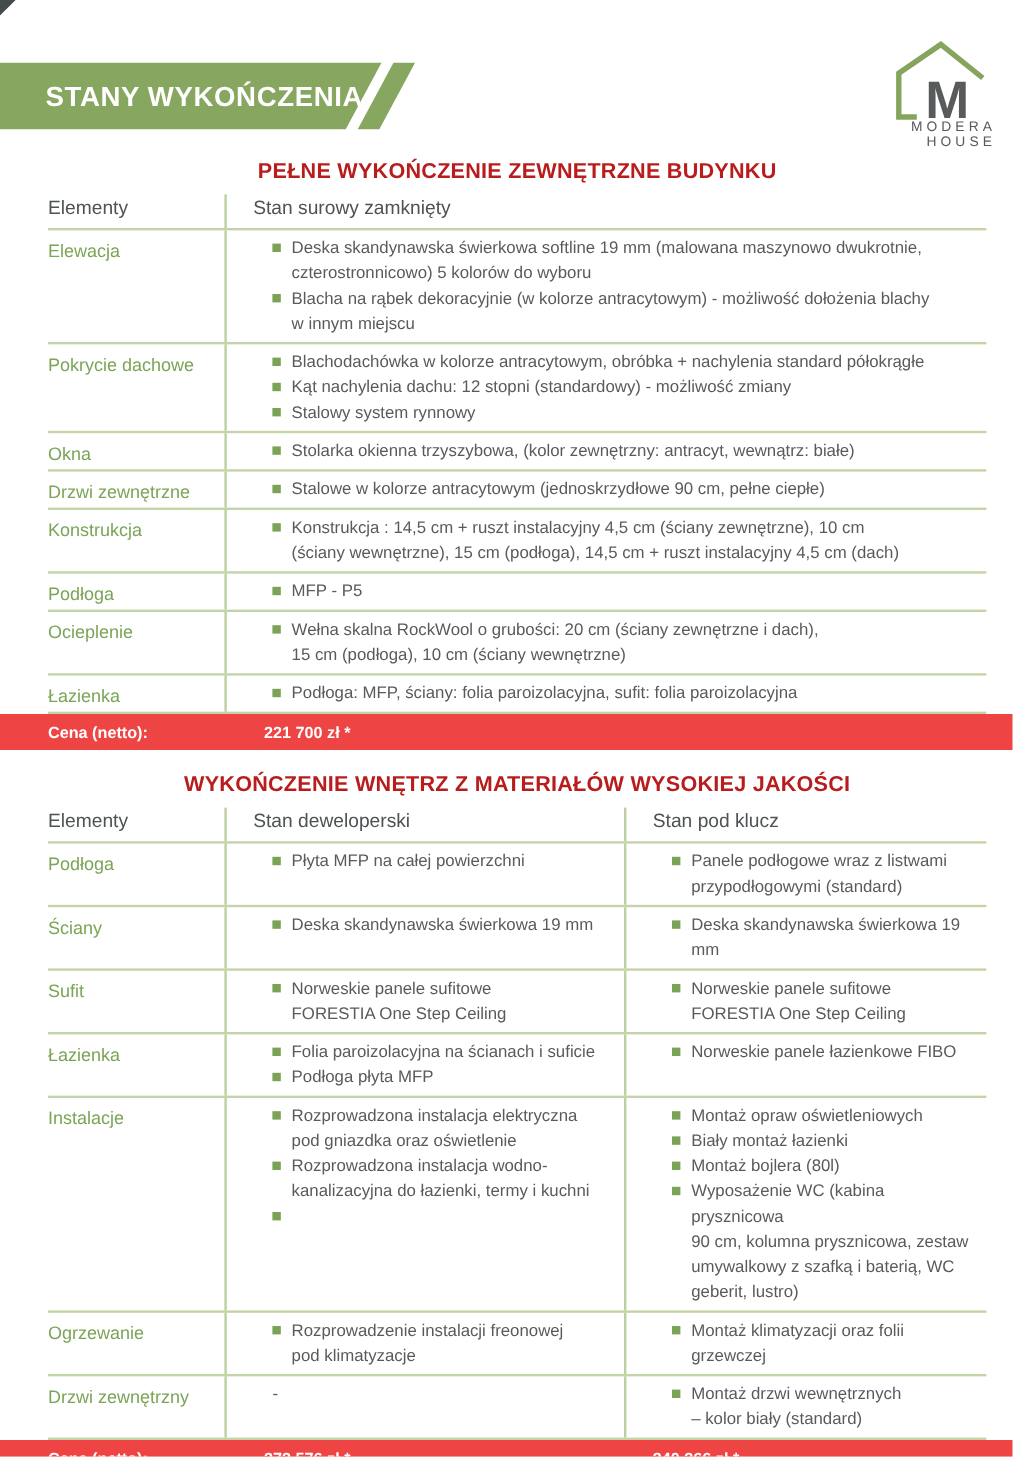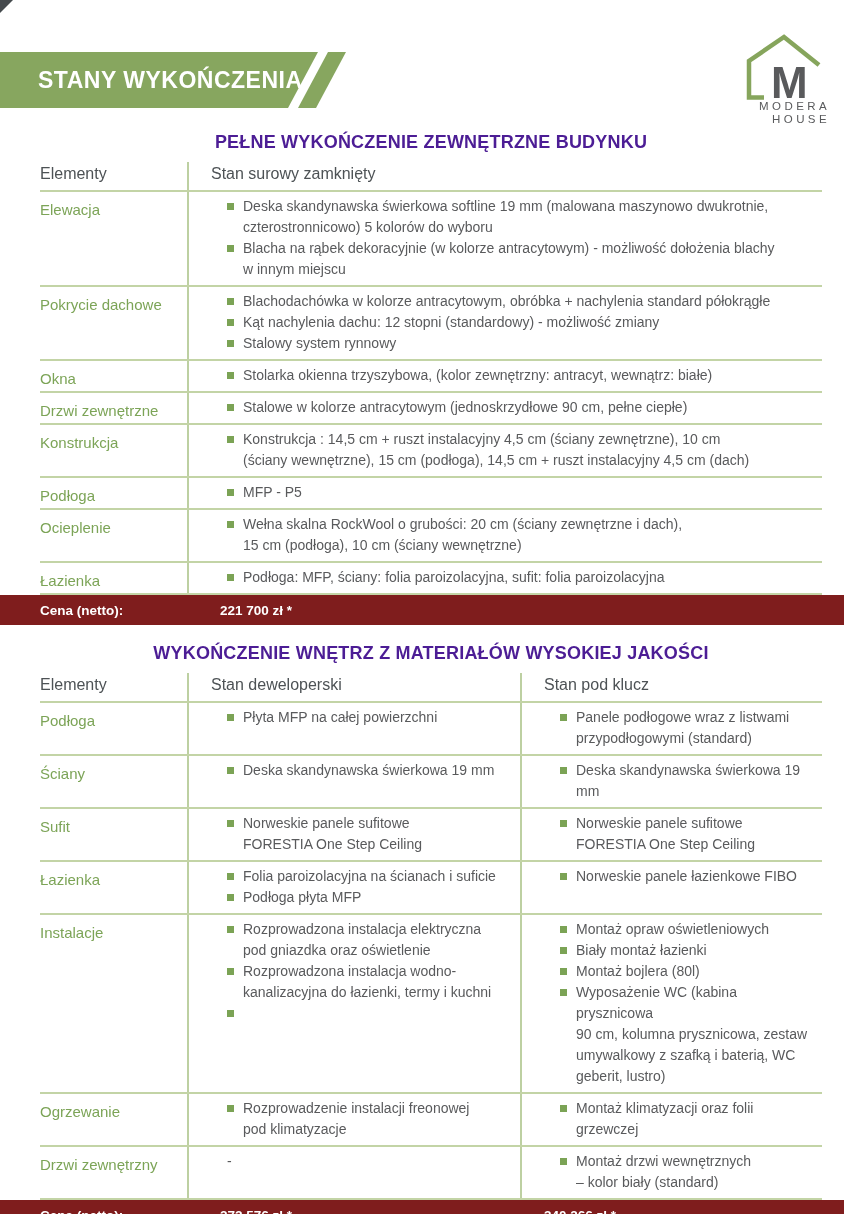--- a/index.html
+++ b/index.html
@@ -23,21 +23,21 @@
   .banner-svg{position:absolute;left:0;top:52px;display:block;}
   .banner-title{
     position:absolute;left:38px;top:52px;height:56px;line-height:56px;
     color:#ffffff;font-size:23px;font-weight:bold;letter-spacing:.5px;
   }
   .logo{position:absolute;right:14px;top:34px;width:92px;text-align:center;}
   .logo svg{display:block;margin:0 auto;}
   .logo-line{font-size:11.5px;letter-spacing:3.4px;color:#595a5c;text-align:right;line-height:13px;}
   
   .section-title{
-    text-align:center;color:#4c1d95;font-weight:bold;font-size:18px;
+    text-align:center;color:#b91c1c;font-weight:bold;font-size:18px;
     letter-spacing:.2px;margin:24px 0 10px 0;line-height:20px;
   }
   .section-title.second{margin-top:18px;}
   
   .t-row{display:grid;border-bottom:2px solid #c3d4a6;}
   .t1-cols{grid-template-columns:147px 1fr;}
   .t2-cols{grid-template-columns:147px 333px 1fr;}
   .t-head{padding:2px 0 6px 0;color:#4d5255;font-weight:normal;font-size:16px;line-height:20px;}
   .t-head.t-cell-pad{padding-left:22px;}
   .t-divide{border-left:2px solid #bdd0a2;}
@@ -48,21 +48,21 @@
     border-left:2px solid #bdd0a2;
     padding:4px 8px 5px 38px;
   }
   .bullet-line{display:flex;gap:9px;}
   .bullet{width:7px;height:7px;background:#7ba355;margin-top:7px;flex:none;}
   .bullet-text{
     white-space:pre-line;color:#595a5c;font-size:14px;line-height:21px;
   }
   
   .price-bar{
-    display:flex;align-items:center;height:30px;background:#7f1d1d;
+    display:flex;align-items:center;height:30px;background:#ef4444;
     margin:0 -22px 0 -40px;color:#ffffff;font-weight:bold;font-size:13.5px;
   }
   .pb-label{margin-left:40px;width:147px;}
   .pb-v1{margin-left:33px;width:324px;}
   .pb-v2{width:280px;}
   
   .footnote{
     text-align:right;color:#5b5b5b;font-size:14px;margin-top:24px;line-height:20px;
   }
 </style>

